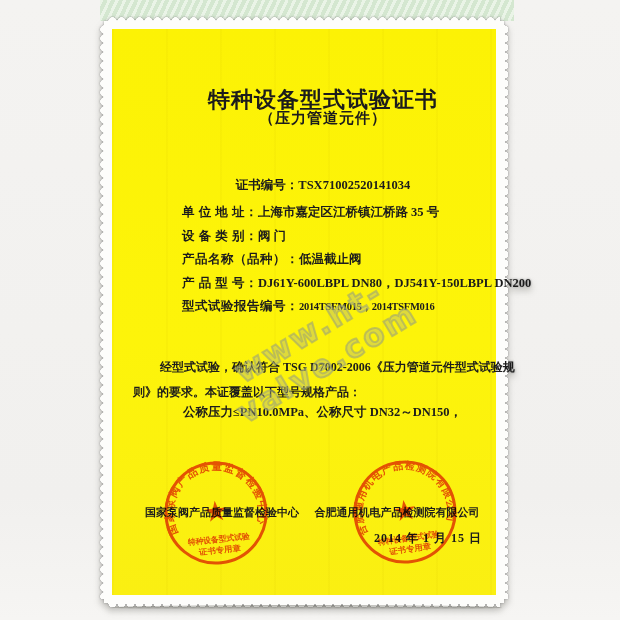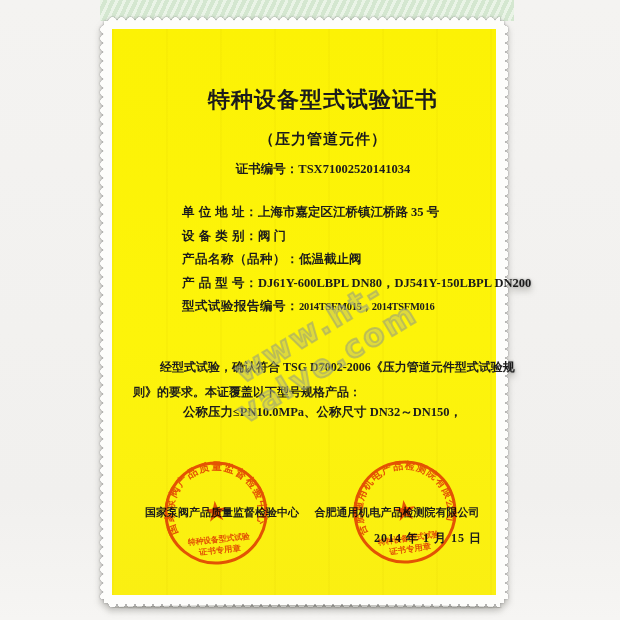--- a/index.html
+++ b/index.html
@@ -35,22 +35,22 @@
   
   .paper{
     position:absolute; inset:8px;
     background:
       repeating-linear-gradient(90deg, rgba(215,195,0,.10) 0 2px, rgba(0,0,0,0) 2px 54px),
       linear-gradient(180deg,#fcf205 0%, #fdf40a 55%, #faef12 100%);
   }
   .abs{position:absolute; white-space:nowrap;padding-left:38px;}
   .ctr{left:0; right:0; text-align:center;}
   .title{top:56px; font-size:22px; font-weight:bold; letter-spacing:1px;}
-  .subtitle{top:101px; font-size:15px; font-weight:bold; letter-spacing:1px;}
-  .certno{top:132px; font-size:12.5px; font-weight:bold;}
+  .subtitle{top:80px; font-size:15px; font-weight:bold; letter-spacing:1px;}
+  .certno{top:148px; font-size:12.5px; font-weight:bold;}
   .fields{position:absolute; left:70px; top:172px; font-size:12.5px; font-weight:bold;}
   .field-row{height:23.5px; line-height:23.5px; white-space:nowrap;}
   .f-label{letter-spacing:.5px;}
   .field-row:nth-child(5) .f-value{font-size:10.5px; letter-spacing:-.3px;}
   .field-row:nth-child(6) .f-value{font-size:12px;}
   .statement{position:absolute; left:21px; top:326px; font-size:12px; font-weight:bold; line-height:24.5px; white-space:nowrap;}
   .statement .indent{margin-left:27px;}
   .specs{position:absolute; left:71px; top:372px; font-size:12.5px; font-weight:bold; line-height:23px; white-space:nowrap;}
   .org{position:absolute; top:476px; font-size:11px; font-weight:bold; text-align:center; white-space:nowrap; z-index:4;}
   .org.left{left:24px; width:172px;}

